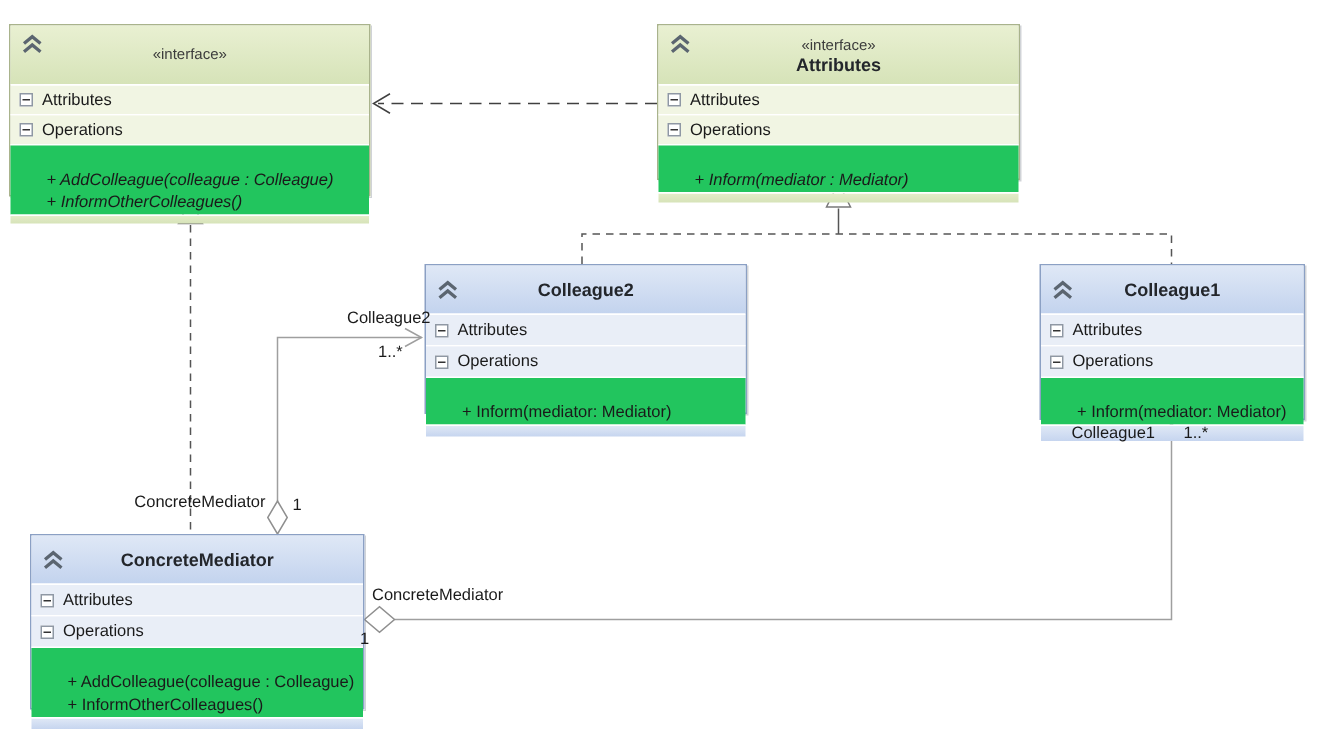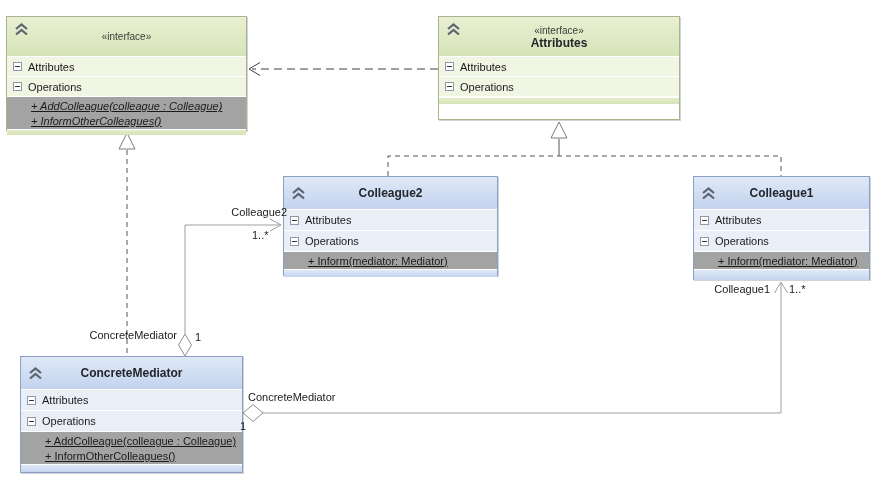--- a/index.html
+++ b/index.html
@@ -24,21 +24,21 @@
 
   .row { flex: 0 0 auto; display: flex; align-items: center; gap: 6px; padding-left: 6px;
          border-bottom: 1px solid #fff; }
   .iface .row { background: #f1f5e3; }
   .cls   .row { background: #e9eef7; }
 
   .minus { width: 9px; height: 9px; background: #fff; border: 1px solid #8f98a4;
            display: inline-flex; align-items: center; justify-content: center; flex: 0 0 auto; cursor: pointer; }
   .minus::after { content: ""; width: 5px; height: 1px; background: #333; }
 
-  .ops { flex: 1 1 auto; background: #a3a3a3; padding: 2px 0 0 24px; line-height: 15px; text-decoration: underline; }
+  .ops { flex: 1 1 auto; background: #22c55e; padding: 16px 0 0 24px; line-height: 15px; }
   .ops.italic { font-style: italic; }
 
   .foot { flex: 0 0 auto; border-top: 1px solid #fff; }
   .iface .foot { background: linear-gradient(#e4ecc9, #d6e3b8); }
   .cls   .foot { background: linear-gradient(#dfe8f6, #c6d5ef); }
 
   .lbl { position: absolute; z-index: 2; font-size: 11px; color: #1a1a1a; white-space: nowrap; }
   .lbl.ralign { text-align: right; }
 </style>
 </head>
@@ -116,20 +116,23 @@
       </div>
     </div>
     <div class="row" style="height:20px;">
       <span class="minus"></span>
       <span>Attributes</span>
     </div>
     <div class="row" style="height:20px;">
       <span class="minus"></span>
       <span>Operations</span>
     </div>
+    <div class="ops italic">
+      <div>+ Inform(mediator : Mediator)</div>
+    </div>
     <div class="foot" style="height:7px;"></div>
   </div>
 
   <div class="uml-box cls" style="left:283px; top:176px; width:215px; height:100px;">
     <div class="hdr" style="height:33px;">
       <span class="chev" style="top:9px;">
         <svg width="17" height="15">
             <path d="M3,7 L8.5,2.5 L14,7 M3,12.5 L8.5,8 L14,12.5" fill="none" stroke="#5b6570" stroke-width="2.2"></path>
           </svg>
       </span>

